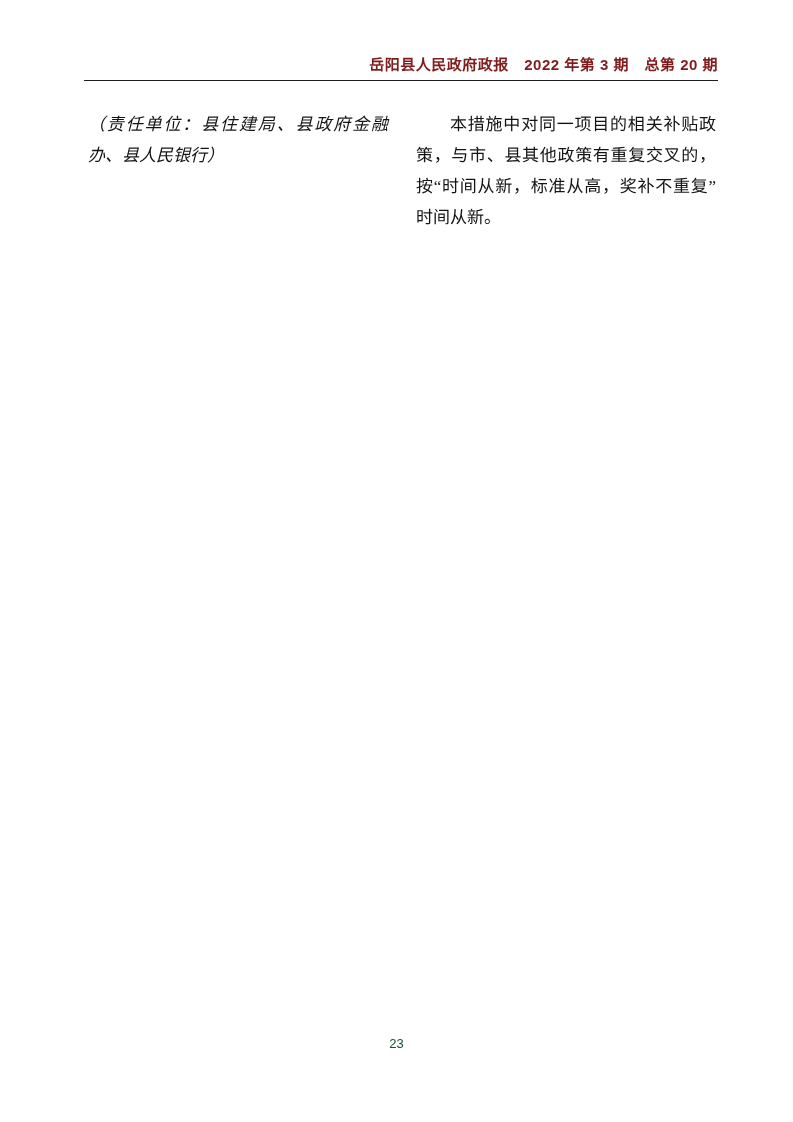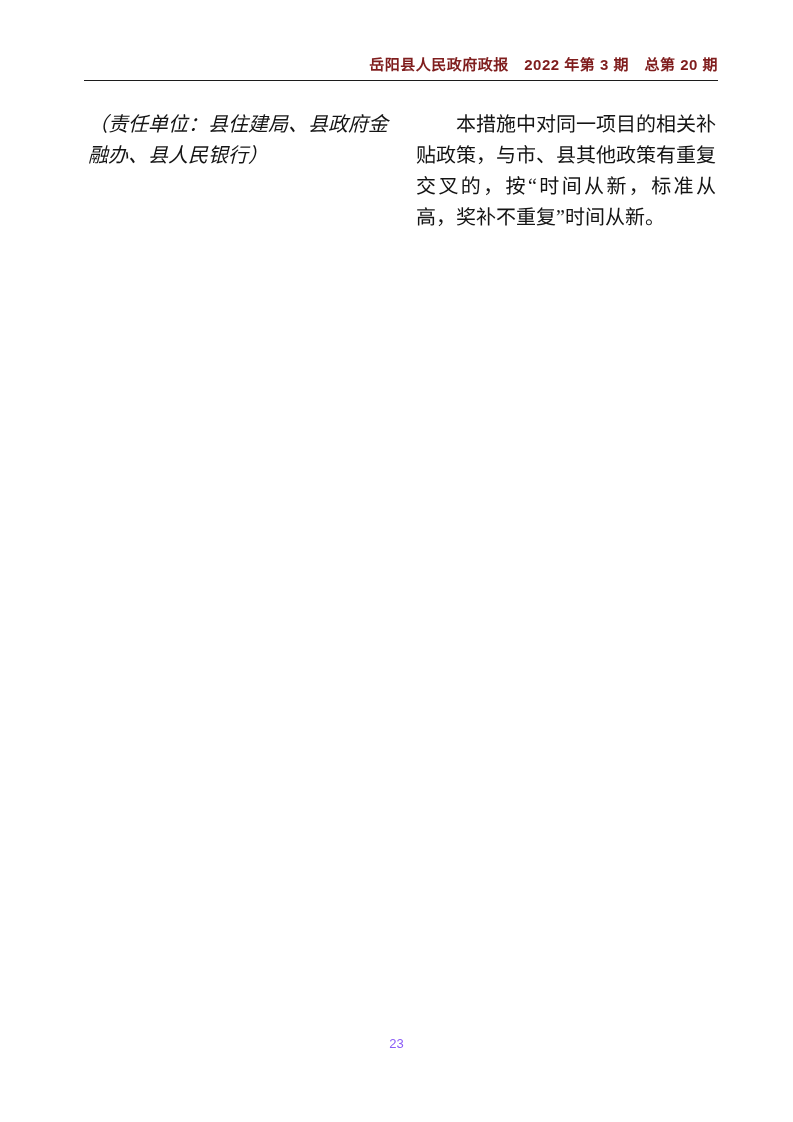--- a/index.html
+++ b/index.html
@@ -32,21 +32,21 @@
   .columns {
     position: absolute;
     left: 88px;
     top: 109px;
     width: 628px;
     display: flex;
     gap: 28px;
   }
   .col {
     flex: 1;
-    font-size: 20px;
+    font-size: 17px;
     line-height: 31px;
     text-align: justify;
     text-justify: inter-character;
   }
   .col p { margin: 0; }
   .indent { text-indent: 2em; }
   .kai {
     font-family: "DejaVu Serif", serif;
     font-style: italic;
   }
@@ -56,21 +56,21 @@
     font-style: normal;
   }
   .page-number {
     position: absolute;
     left: 0;
     top: 1036px;
     width: 100%;
     text-align: center;
     font-family: "Liberation Sans", "DejaVu Sans", sans-serif;
     font-size: 13px;
-    color: #8b5cf6;
+    color: #14532d;
   }
 </style>
 </head>
 <body>
 
 <div class="page">
 
   <div class="header">岳阳县人民政府政报　2022 年第 3 期　总第 20 期</div>
 
   <div class="columns">

